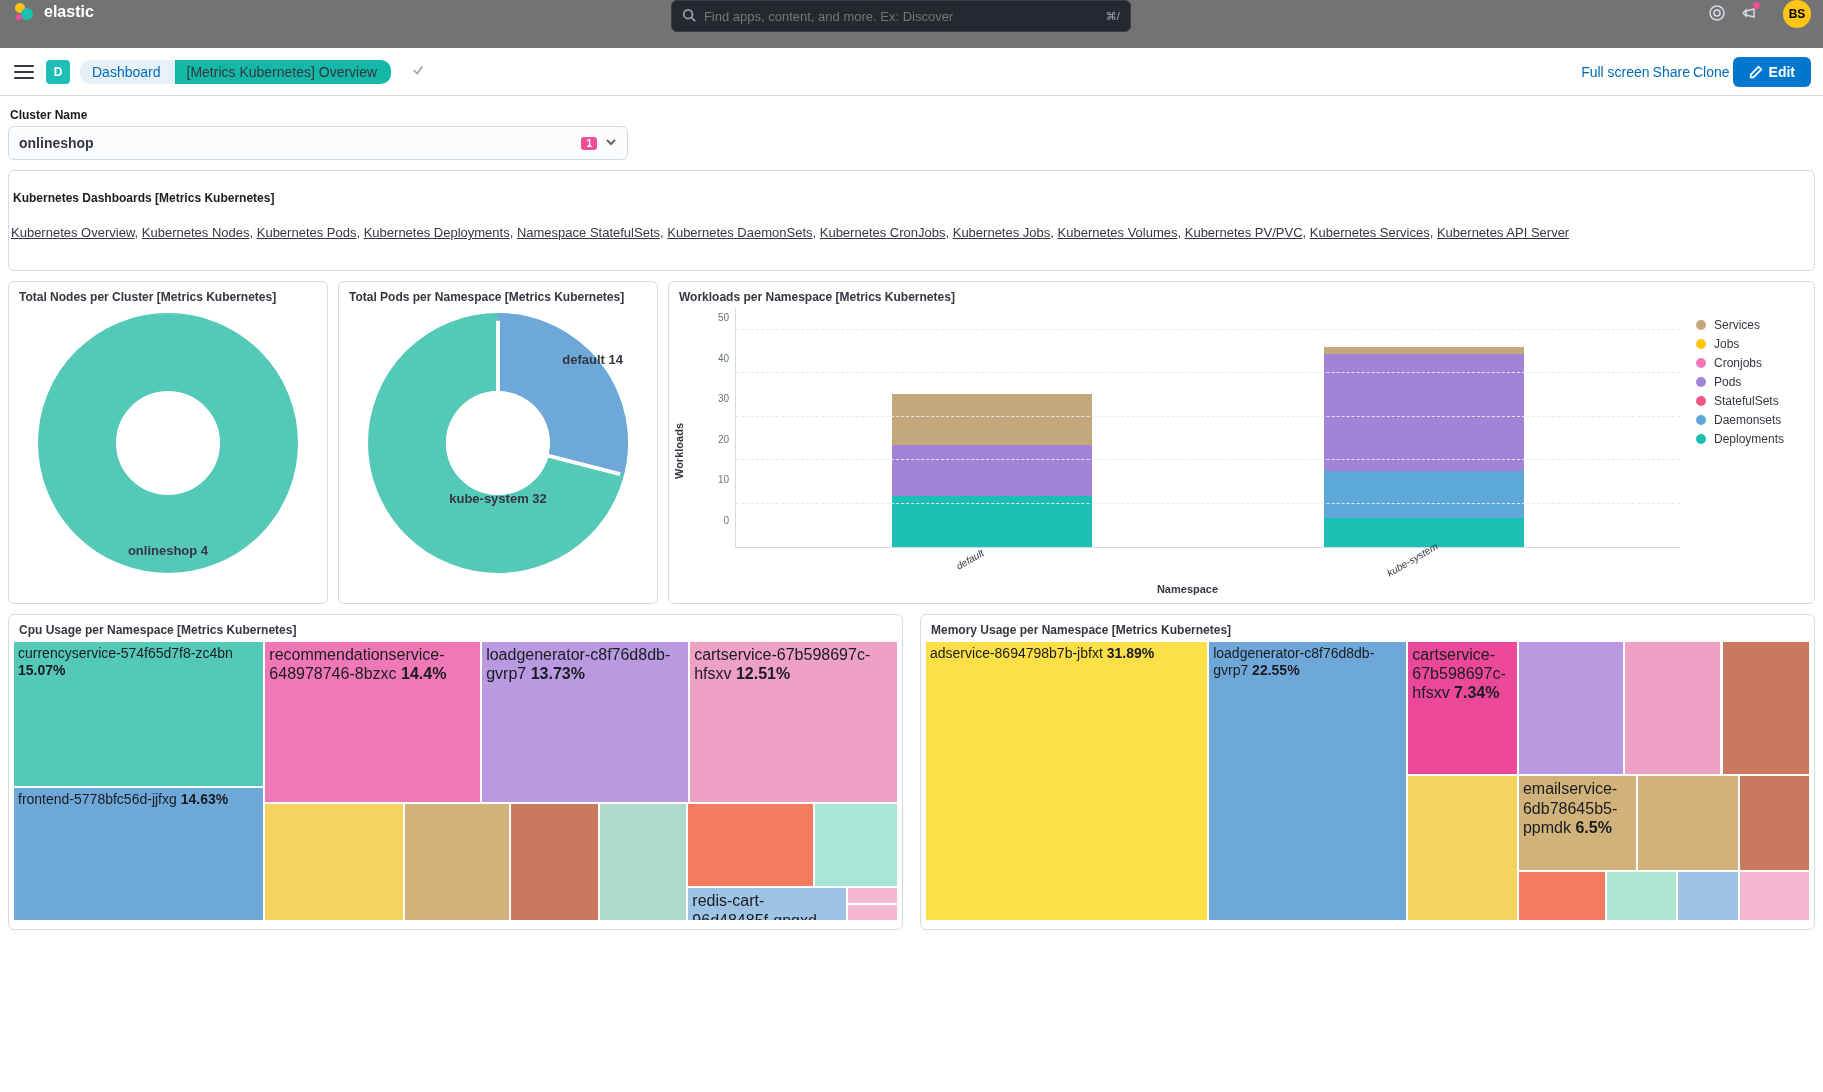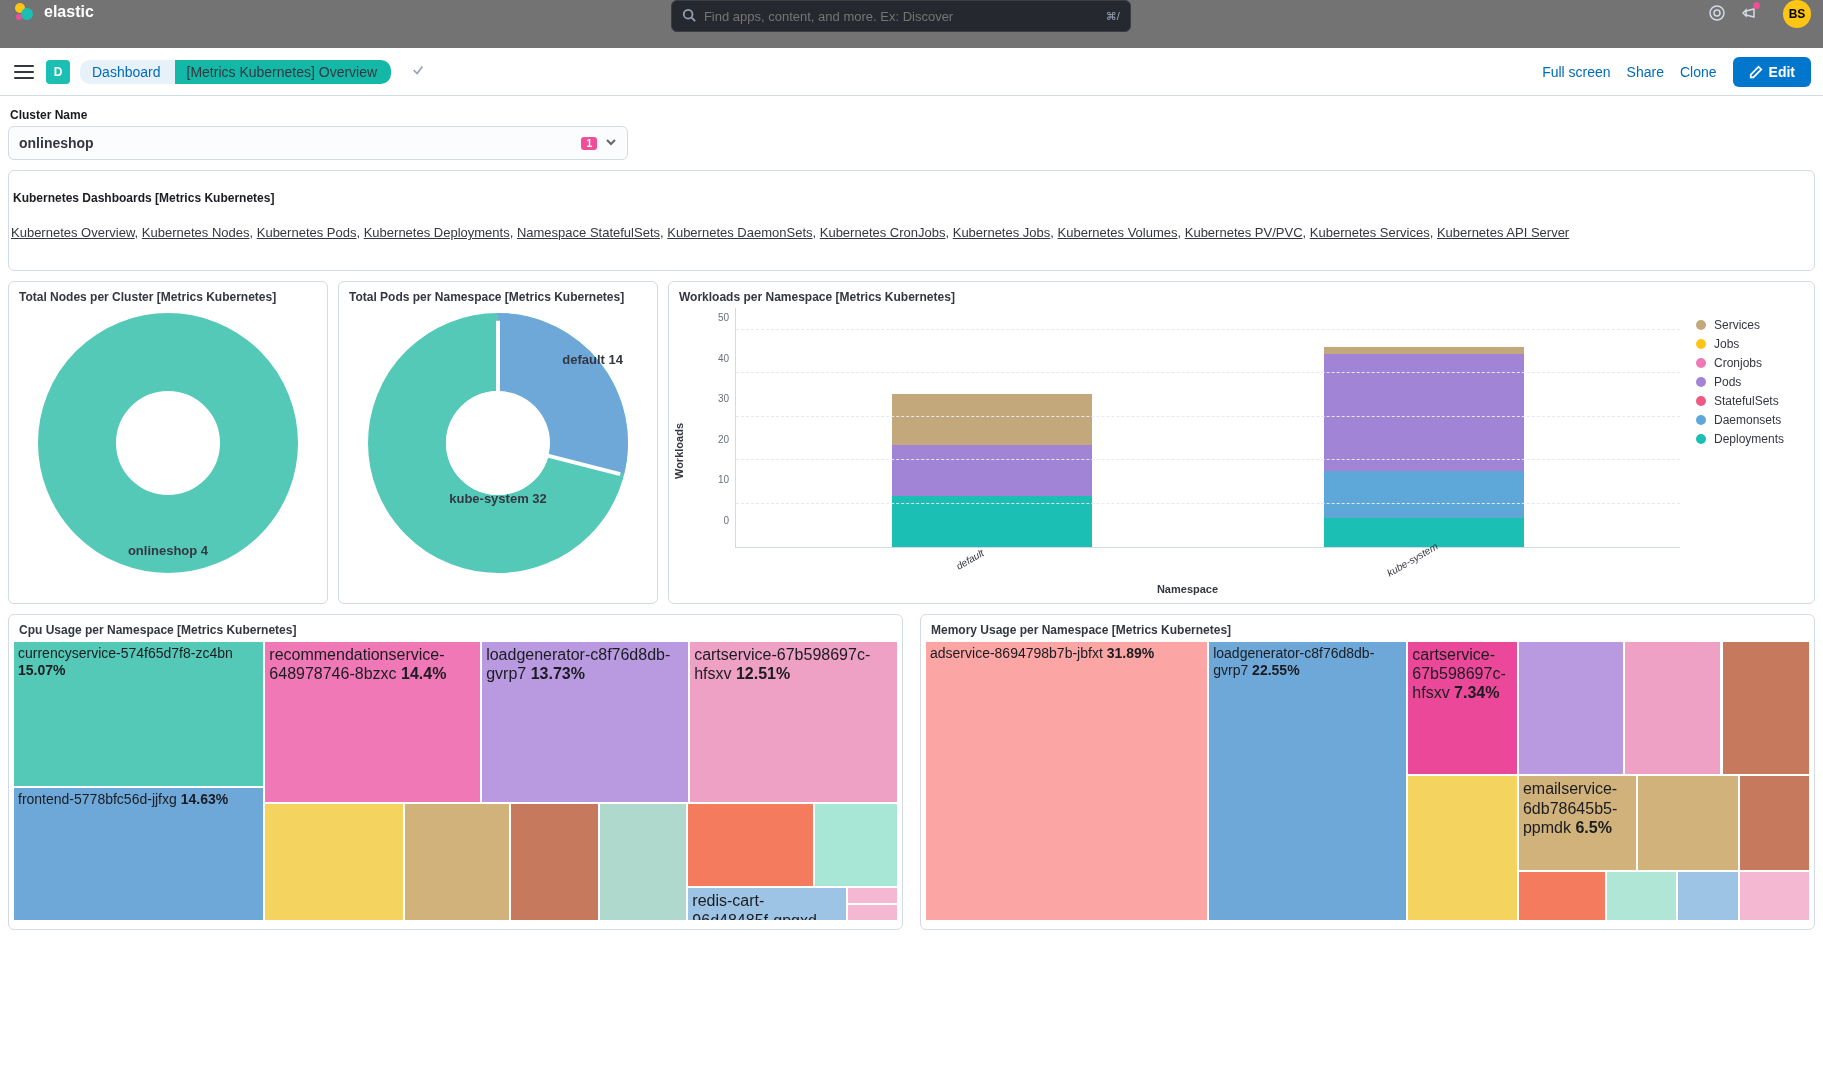--- a/index.html
+++ b/index.html
@@ -22,21 +22,21 @@
 .header-row { height: 48px; border-bottom: 1px solid #d3dae6; display: flex; align-items: center; padding: 0 12px; justify-content: space-between; }
 .header-left { display: flex; align-items: center; gap: 10px; }
 .hamburger { width: 24px; height: 24px; display: flex; flex-direction: column; justify-content: center; gap: 4px; cursor: pointer; padding: 0 2px;}
 .hamburger span { height: 2px; background: #343741; border-radius: 1px; }
 .space-badge { width: 24px; height: 24px; background: #1bbfb3; border-radius: 4px; color: #fff; display: flex; align-items: center; justify-content: center; font-weight: 700; font-size: 12px; }
 .breadcrumb { display: flex; align-items: center; }
 .bc-item { padding: 4px 14px 4px 12px; font-size: 14px; position: relative; }
 .bc-item.link { color: #006bb8; background: #e6f1fa; border-radius: 10px 0 0 10px; }
 .bc-item.current { background: #14b8a6; color: #343741; border-radius: 0 10px 10px 0; }
 .bc-check { margin-left: 10px; color: #98a2b3; }
-.header-right { display: flex; align-items: center; gap: 16px; }
+.header-right { display: flex; align-items: center; gap: 3px; }
 .header-link { color: #006bb8; font-weight: 500; font-size: 14px; cursor: pointer; }
 .edit-btn { background: #07c; color: #fff; border: none; border-radius: 6px; padding: 7px 16px; font-weight: 600; font-size: 14px; display: flex; align-items: center; gap: 6px; cursor: pointer; }
 
 
 .body { padding: 8px 8px; }
 .section-label { font-size: 12px; font-weight: 700; color: #1a1c21; padding: 4px 2px; }
 .filter-box { border: 1px solid #d3dae6; border-radius: 6px; background: #fbfcfd; padding: 8px 10px; display: flex; align-items: center; justify-content: space-between; margin-bottom: 10px; max-width: 620px; }
 .filter-left { display: flex; align-items: center; gap: 8px; }
 .filter-val { font-weight: 700; font-size: 14px; }
 .filter-badge { background: #f04e98; color: #fff; border-radius: 3px; font-size: 10px; padding: 1px 5px; font-weight:700; }
@@ -286,21 +286,21 @@
         <div class="tm-cell" style="left:90.5%;top:58%;width:9.5%;height:30%;background:#a8e6d5"></div>
         <div class="tm-cell" style="left:76.2%;top:88%;width:18%;height:12%;background:#9dc4e4"><span class="name">redis-cart-96d48485f-gpgxd</span> <span class="val">1.86%</span></div>
         <div class="tm-cell" style="left:94.2%;top:88%;width:5.8%;height:6%;background:#f5b8d3"></div>
         <div class="tm-cell" style="left:94.2%;top:94%;width:5.8%;height:6%;background:#f5b8d3"></div>
       </div>
     </div>
 
     <div class="panel">
       <div class="panel-title">Memory Usage per Namespace [Metrics Kubernetes]</div>
       <div class="treemap">
-        <div class="tm-cell big" style="left:0;top:0;width:32%;height:100%;background:#fca5a5"><span class="name">adservice-8694798b7b-jbfxt</span> <span class="val">31.89%</span></div>
+        <div class="tm-cell big" style="left:0;top:0;width:32%;height:100%;background:#fde047"><span class="name">adservice-8694798b7b-jbfxt</span> <span class="val">31.89%</span></div>
         <div class="tm-cell big" style="left:32%;top:0;width:22.5%;height:100%;background:#6ea8d9"><span class="name">loadgenerator-c8f76d8db-gvrp7</span> <span class="val">22.55%</span></div>
         <div class="tm-cell" style="left:54.5%;top:0;width:12.5%;height:48%;background:#ec4899"><span class="name">cartservice-67b598697c-hfsxv</span> <span class="val">7.34%</span></div>
         <div class="tm-cell" style="left:67%;top:0;width:12%;height:48%;background:#b99ae1"></div>
         <div class="tm-cell" style="left:79%;top:0;width:11%;height:48%;background:#eea0c5"></div>
         <div class="tm-cell" style="left:90%;top:0;width:10%;height:48%;background:#c7795e"></div>
         <div class="tm-cell" style="left:54.5%;top:48%;width:12.5%;height:52%;background:#f4d35e"></div>
         <div class="tm-cell" style="left:67%;top:48%;width:13.5%;height:34%;background:#d1b27a"><span class="name">emailservice-6db78645b5-ppmdk</span> <span class="val">6.5%</span></div>
         <div class="tm-cell" style="left:80.5%;top:48%;width:11.5%;height:34%;background:#d1b27a"></div>
         <div class="tm-cell" style="left:92%;top:48%;width:8%;height:34%;background:#c7795e"></div>
         <div class="tm-cell" style="left:67%;top:82%;width:10%;height:18%;background:#f47b5d"></div>

